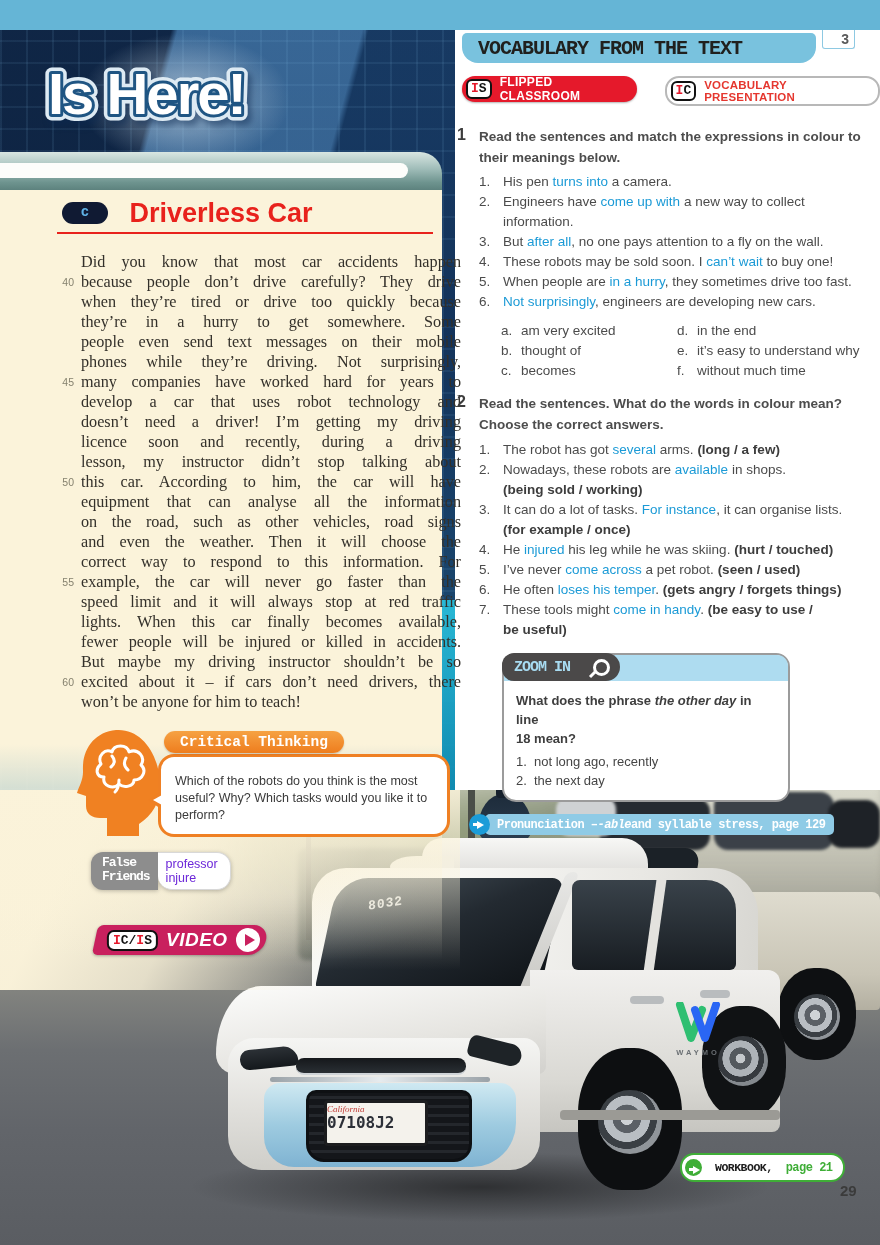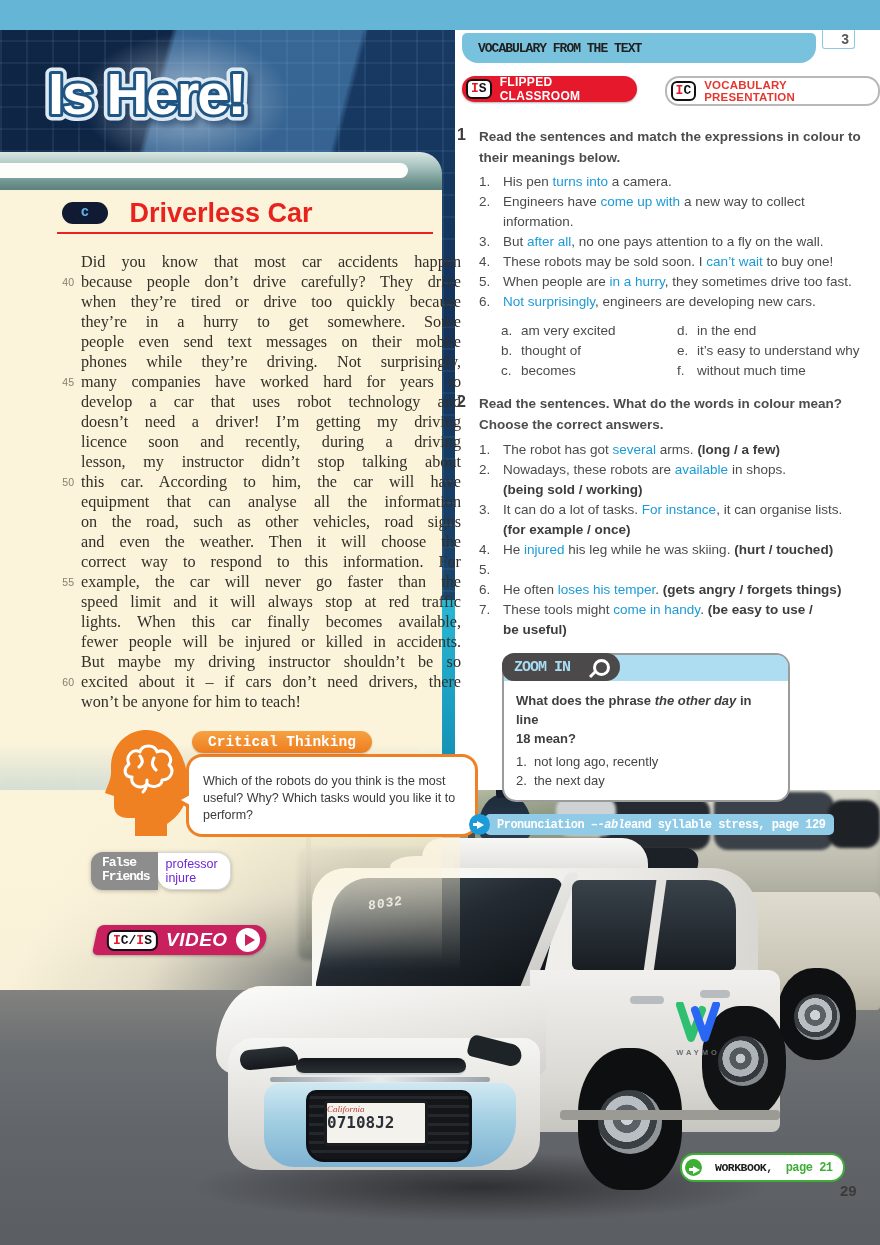--- a/index.html
+++ b/index.html
@@ -31,21 +31,21 @@
     color:#5fb2e6;font-weight:bold;font-size:14px;text-align:center;line-height:21px;font-family:"Liberation Mono",monospace;}
   .reading-title{display:block;text-align:center;color:#e8221c;font-weight:bold;font-size:27px;letter-spacing:0;}
   .title-rule{position:absolute;left:57px;top:42px;width:376px;height:0;border-top:2.5px solid #e8221c;}
   .reading-lines{padding-top:8px;padding-left:26px;}
   .rline{position:relative;height:20px;padding-left:55px;}
   .lnum{position:absolute;left:26px;top:4px;width:22px;text-align:right;font-size:10.5px;color:#85816e;}
   .ltext{display:block;width:380px;font-family:"Liberation Serif",serif;font-size:16.2px;line-height:20px;
     color:#33302a;text-align:justify;text-align-last:justify;white-space:nowrap;}
   .lastline .ltext{text-align-last:left;}
   
-  .ct{position:absolute;left:104px;top:722px;width:340px;height:130px;z-index:4;}
+  .ct{position:absolute;left:76px;top:722px;width:340px;height:130px;z-index:4;}
   .ct-head-icon{position:absolute;left:0;top:6px;}
   .ct-label{position:absolute;left:88px;top:9px;background:linear-gradient(180deg,#f6a243,#ee7d1e);
     border-radius:13px;padding:3px 16px;color:#fff;font-family:"Liberation Mono",monospace;font-weight:bold;font-size:14.5px;box-shadow:0 1px 2px rgba(0,0,0,.2);z-index:2;}
   .ct-bubble{position:absolute;left:82px;top:32px;width:260px;background:#fff;border:3px solid #ef8023;border-radius:16px;
     padding:16px 12px 10px 14px;font-size:12.5px;line-height:17px;color:#3a3a3a;z-index:1;}
   .ct-bubble::before{content:'';position:absolute;left:-13px;top:34px;border-top:9px solid transparent;border-bottom:9px solid transparent;border-right:13px solid #ef8023;}
   .ct-bubble::after{content:'';position:absolute;left:-8px;top:38px;border-top:5px solid transparent;border-bottom:5px solid transparent;border-right:9px solid #fff;}
   
   .ff{position:absolute;left:91px;top:852px;display:flex;z-index:4;filter:drop-shadow(0 1px 2px rgba(0,0,0,.25));}
   .ff-gray{background:#8d8d8d;border-radius:12px 0 0 12px;padding:4px 8px 4px 11px;color:#fff;
@@ -58,21 +58,21 @@
   .video>*{transform:skewX(12deg);}
   .icis{background:#fff;border:2px solid #111;border-radius:7px;padding:0 4px;font-family:"Liberation Mono",monospace;
     font-weight:bold;font-size:13px;line-height:17px;color:#111;}
   .video-label{color:#fff;font-weight:bold;font-style:italic;font-size:19px;letter-spacing:.5px;}
   .play{width:24px;height:24px;border-radius:50%;background:#fff;position:relative;}
   .play::after{content:'';position:absolute;left:9px;top:6px;border-left:10px solid #c9205e;border-top:6px solid transparent;border-bottom:6px solid transparent;}
   
   .right-col{position:absolute;left:455px;top:30px;width:425px;z-index:4;color:#4b4b4b;}
   .vocab-banner{margin:3px 0 0 7px;width:338px;height:30px;background:#79c2de;border-radius:5px 5px 16px 16px;
     display:flex;align-items:center;padding-left:16px;font-family:"Liberation Mono",monospace;font-weight:bold;
-    font-size:13px;color:#20201e;letter-spacing:-1px;}
+    font-size:20px;color:#20201e;letter-spacing:-1px;}
   .tab3{position:absolute;left:822px;top:30px;width:33px;height:19px;background:#fff;border:1px solid #8ec9e2;border-top:none;
     border-radius:0 0 3px 3px;text-align:right;padding-right:5px;font-size:14px;font-weight:bold;color:#5a5a5a;line-height:18px;z-index:4;box-sizing:border-box;}
   .tagrow{display:flex;gap:28px;margin:13px 0 0 7px;}
   .tag{height:26px;display:flex;align-items:center;gap:8px;border-radius:14px;padding:0 12px 0 4px;}
   .tag-red{background:#e5192b;box-shadow:0 1px 2px rgba(0,0,0,.3);}
   .tag-white{background:#fff;border:2px solid #b8b8b8;}
   .tagbox{background:#fff;border:2px solid #111;border-radius:6px;padding:0 3px;font-family:"Liberation Mono",monospace;
     font-weight:bold;font-size:13px;line-height:16px;color:#111;}
   .tag-red .tagbox{border-color:#111;}
   .taglabel-w{color:#fff;font-weight:bold;font-size:12px;letter-spacing:.3px;}
@@ -495,20 +495,21 @@
         <div class="xitem">
           <span class="xnum">3.</span>
           <span class="xbody"><span>It can do a lot of tasks. </span><span class="hl">For instance</span><span>, it can organise lists.</span><br><span class="bd">(for example / once)</span></span>
         </div>
         <div class="xitem">
           <span class="xnum">4.</span>
           <span class="xbody"><span>He </span><span class="hl">injured</span><span> his leg while he was skiing. </span><span class="bd">(hurt / touched)</span></span>
         </div>
         <div class="xitem">
           <span class="xnum">5.</span>
+          <span class="xbody"><span>I’ve never </span><span class="hl">come across</span><span> a pet robot. </span><span class="bd">(seen / used)</span></span>
         </div>
         <div class="xitem">
           <span class="xnum">6.</span>
           <span class="xbody"><span>He often </span><span class="hl">loses his temper</span><span>. </span><span class="bd">(gets angry / forgets things)</span></span>
         </div>
         <div class="xitem">
           <span class="xnum">7.</span>
           <span class="xbody"><span>These tools might </span><span class="hl">come in handy</span><span>. </span><span class="bd">(be easy to use /</span><br><span class="bd">be useful)</span></span>
         </div>
       </div>

